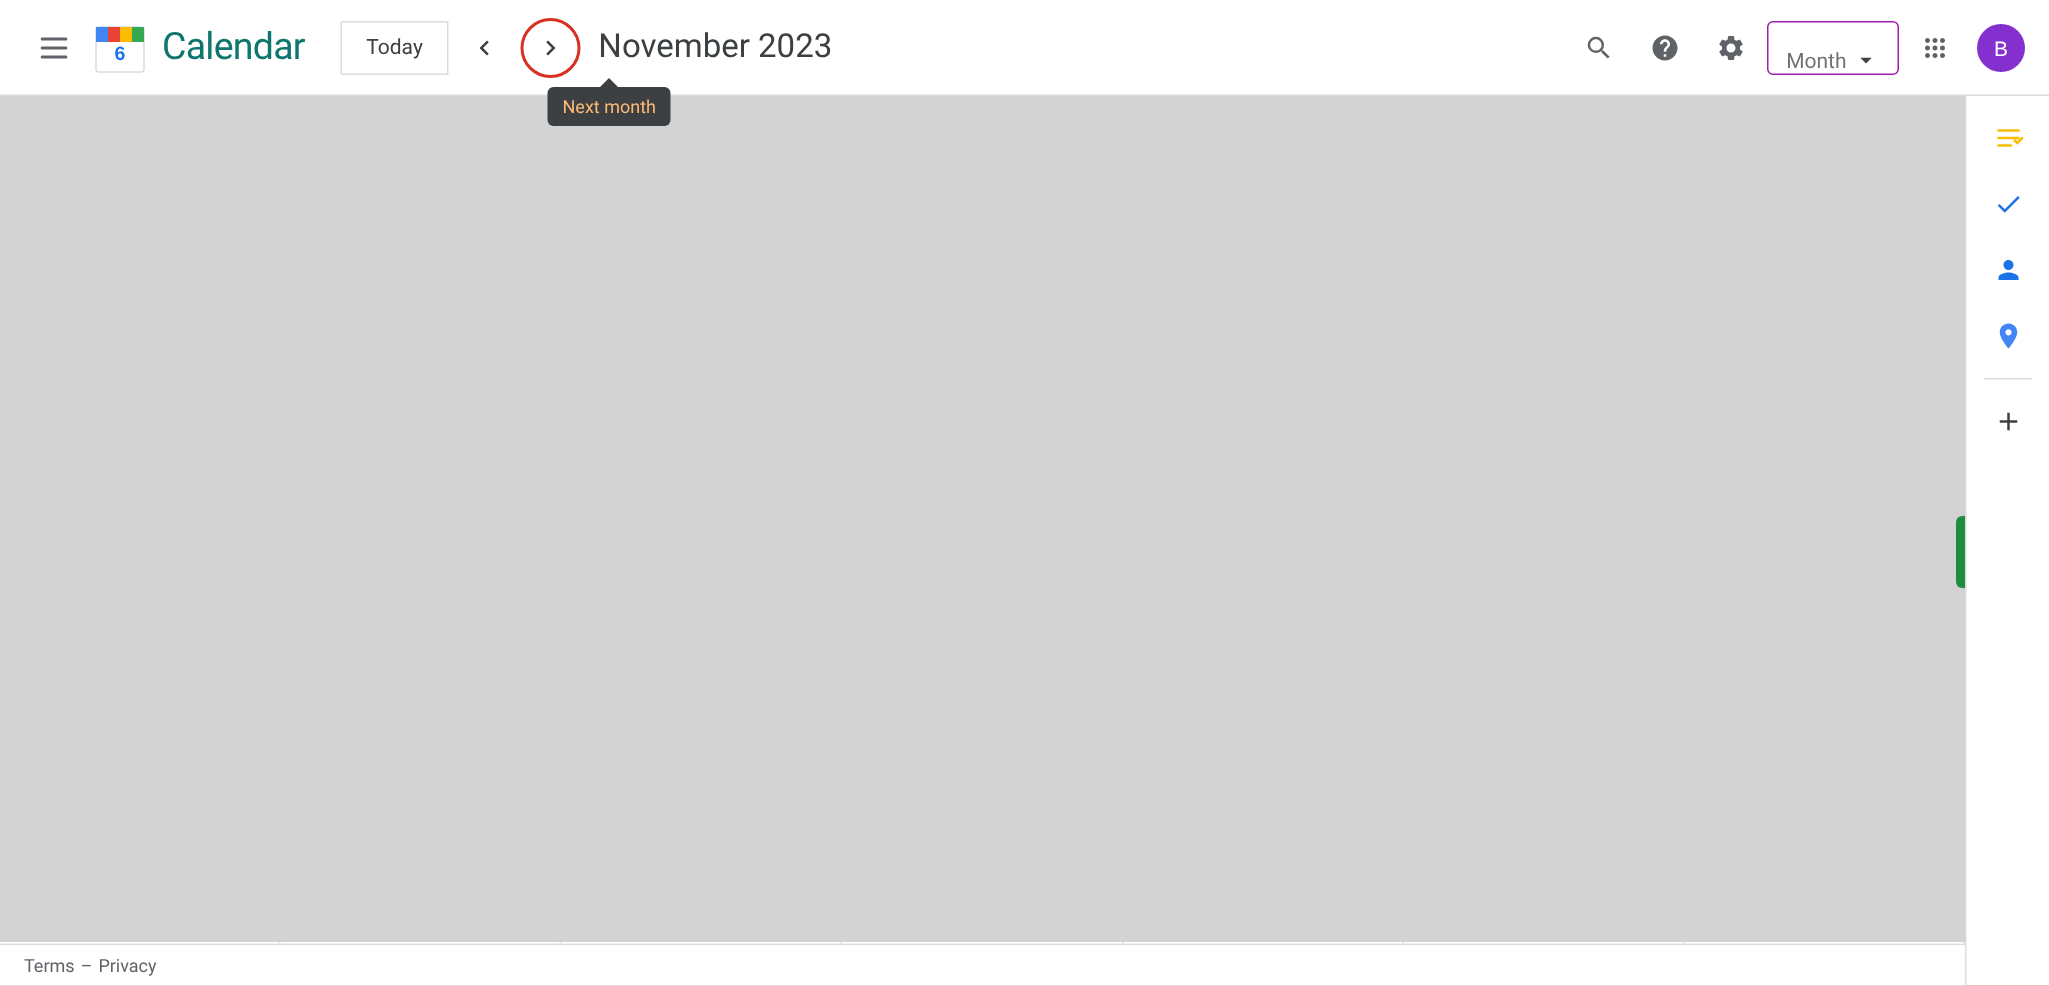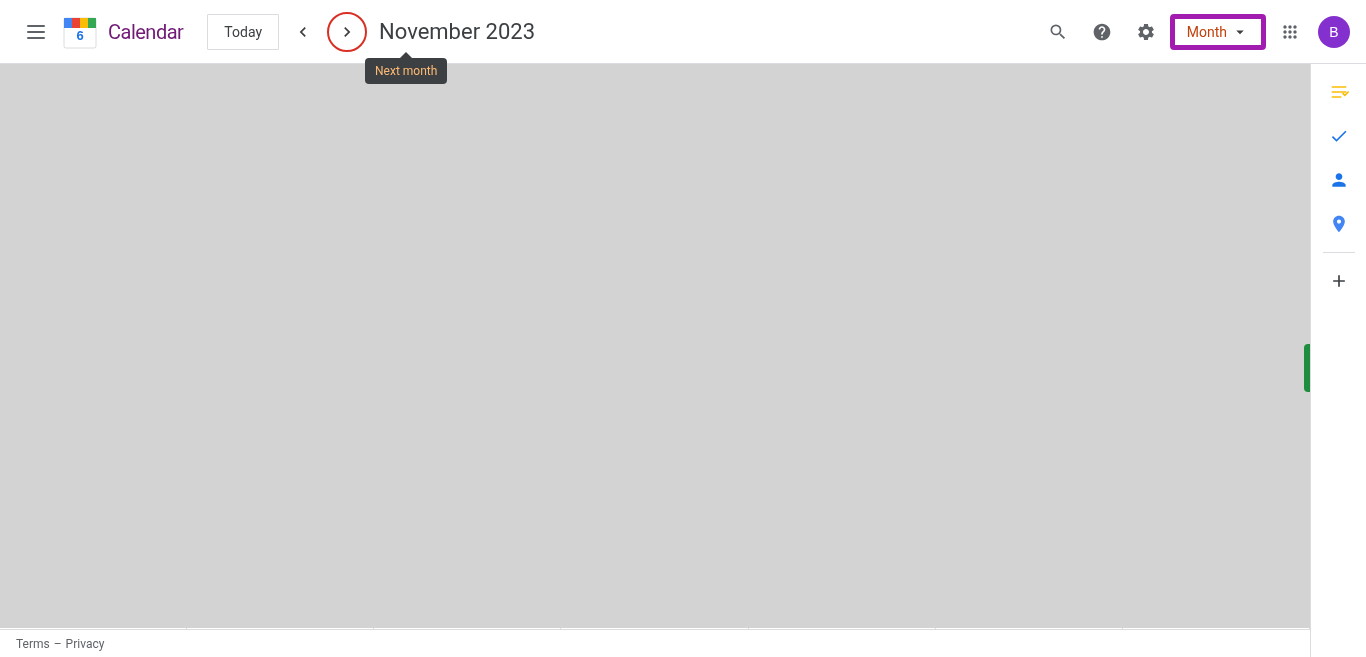--- a/index.html
+++ b/index.html
@@ -27,21 +27,21 @@
       display: flex; align-items: center; gap: 8px;
       margin-left: 4px; margin-right: 24px;
       text-decoration: none;
     }
 
     .calendar-icon-svg {
       width: 40px; height: 40px;
     }
 
     .app-name {
-      font-size: 20px; color: #701a75; font-weight: 400; letter-spacing: -0.5px;
+      font-size: 25px; color: #0f766e; font-weight: 400; letter-spacing: -0.5px;
     }
 
     .nav-controls {
       display: flex; align-items: center; gap: 4px;
     }
 
     .today-btn {
       height: 36px; padding: 0 16px;
       border: 1px solid #dadce0; border-radius: 1px;
       background: #fff; font-size: 14px; color: #3c4043;
@@ -71,24 +71,24 @@
     }
 
     .icon-btn {
       width: 40px; height: 40px;
       display: flex; align-items: center; justify-content: center;
       border-radius: 50%; cursor: pointer; border: none; background: transparent;
       color: #5f6368;
     }
 
     .view-selector {
-      display: flex; align-items: center;
+      display: flex; align-items: flex-end;
       height: 36px; padding: 0 12px;
-      border: 5px solid #a21caf; border-radius: 4px;
-      background: #fff; font-size: 14px; color: #c2410c;
+      border: 1px solid #a21caf; border-radius: 4px;
+      background: #fff; font-size: 14px; color: #737373;
       cursor: pointer; gap: 4px; font-family: inherit;
     }
 
     .apps-btn {
       width: 40px; height: 40px;
       display: flex; align-items: center; justify-content: center;
       border-radius: 50%; cursor: pointer; border: none; background: transparent;
     }
 
     .avatar-btn {

